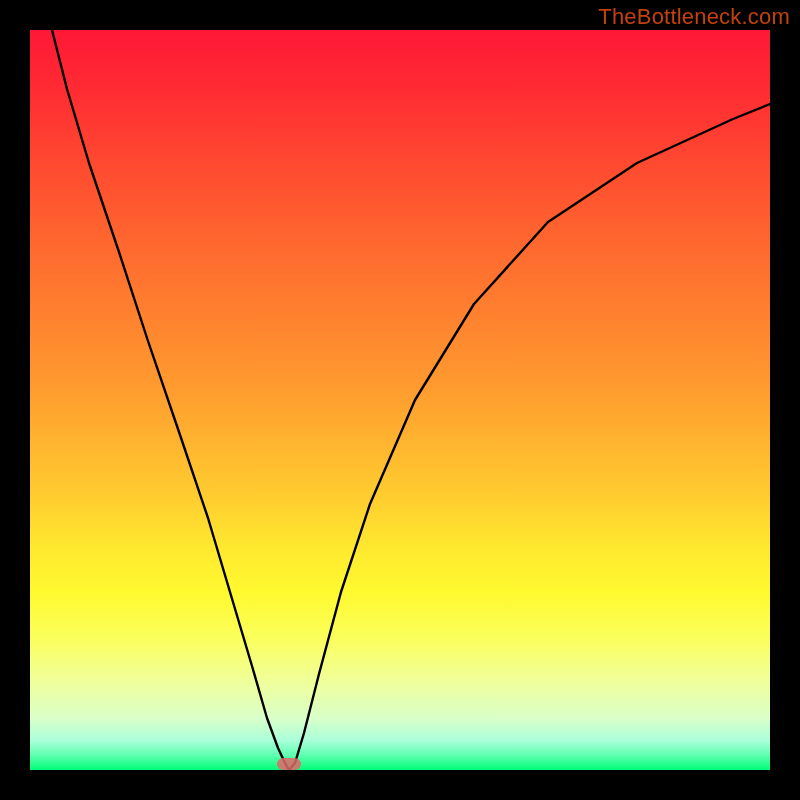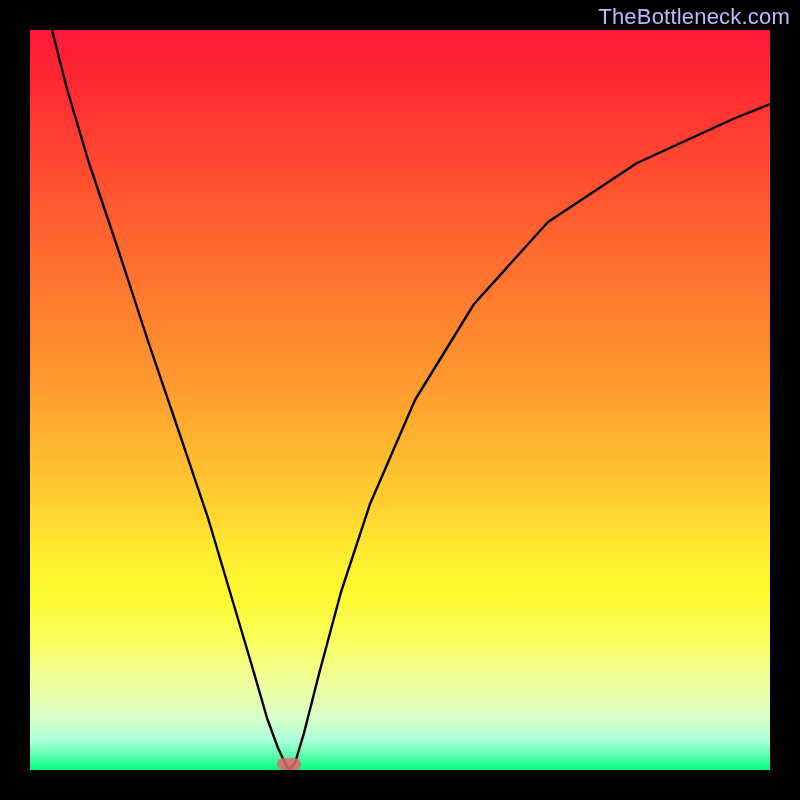--- a/index.html
+++ b/index.html
@@ -8,21 +8,21 @@
     height: 800px;
     background: #000;
     position: relative;
     font-family: Arial, Helvetica, sans-serif;
     overflow: hidden;
   }
   .watermark {
     position: absolute;
     top: 4px;
     right: 10px;
-    color: #c4b5fd;
+    color: #c2410c;
     font-size: 22px;
     font-weight: 400;
     z-index: 10;
     letter-spacing: 0.2px;
   }
   .plot-area {
     position: absolute;
     left: 30px;
     top: 30px;
     width: 740px;

